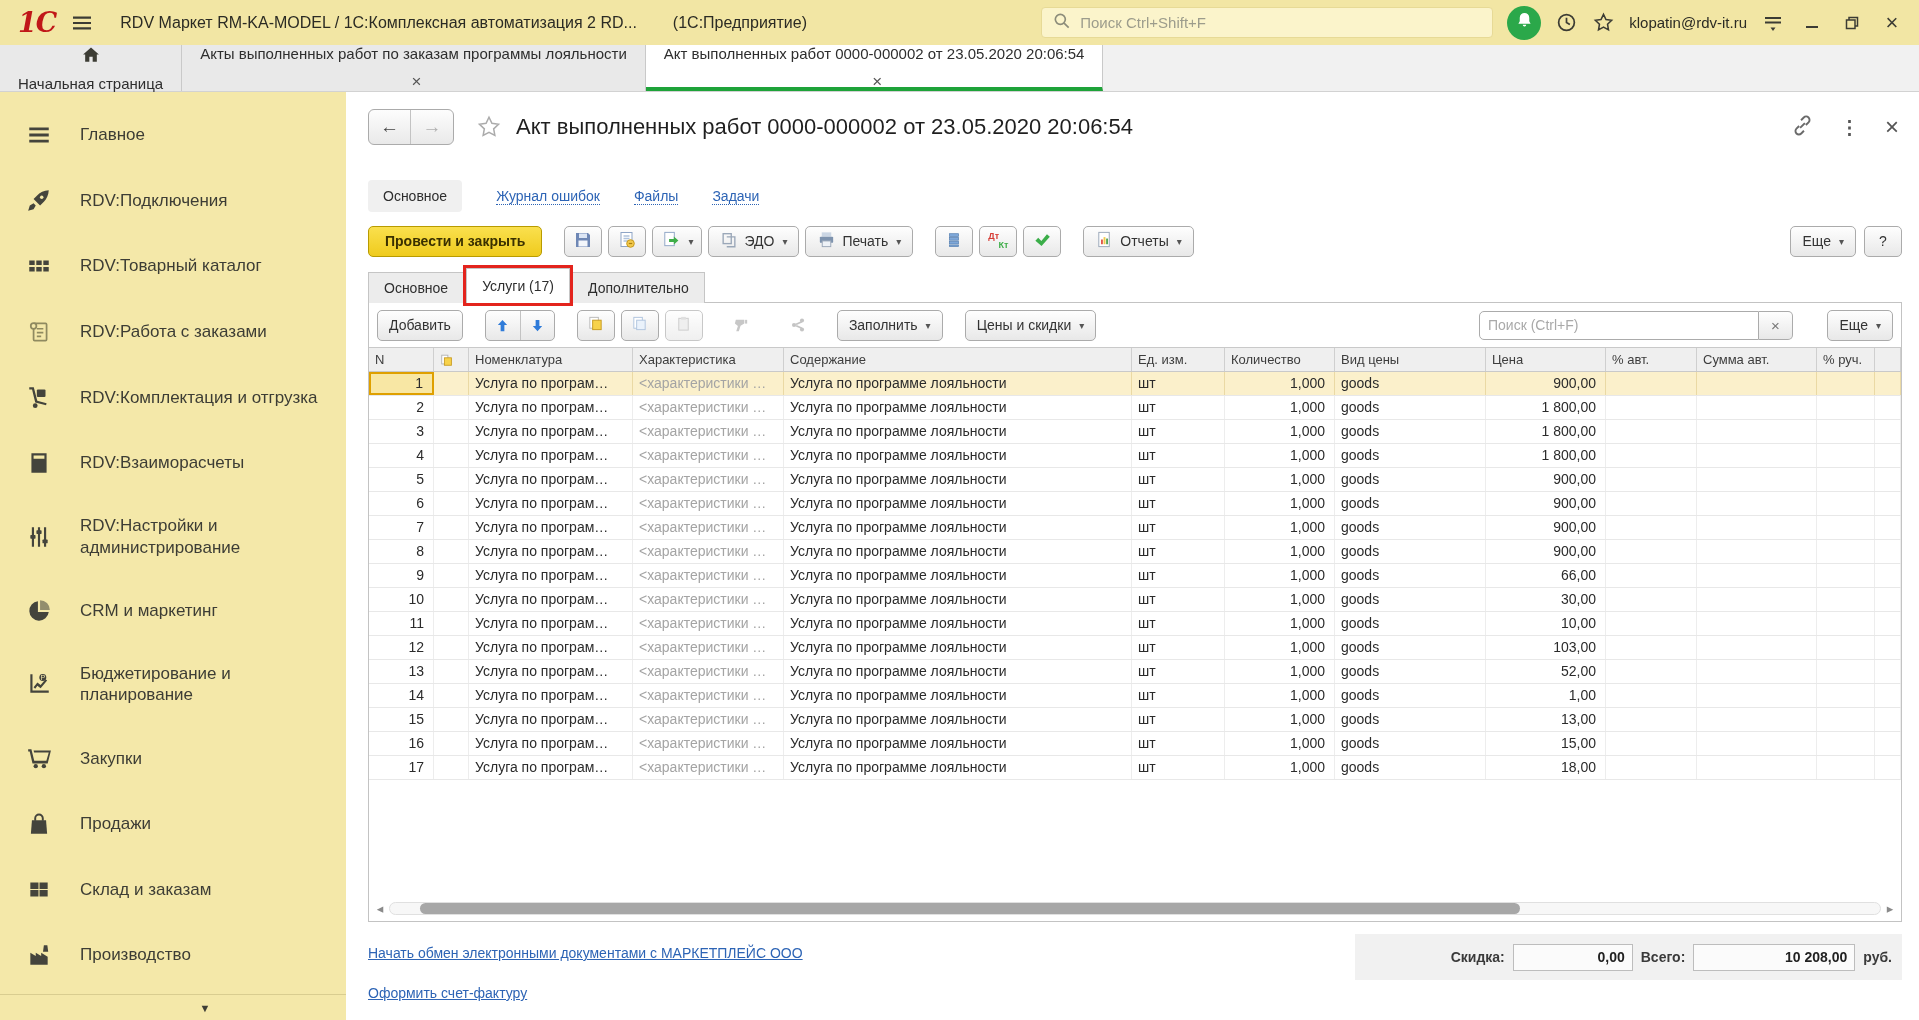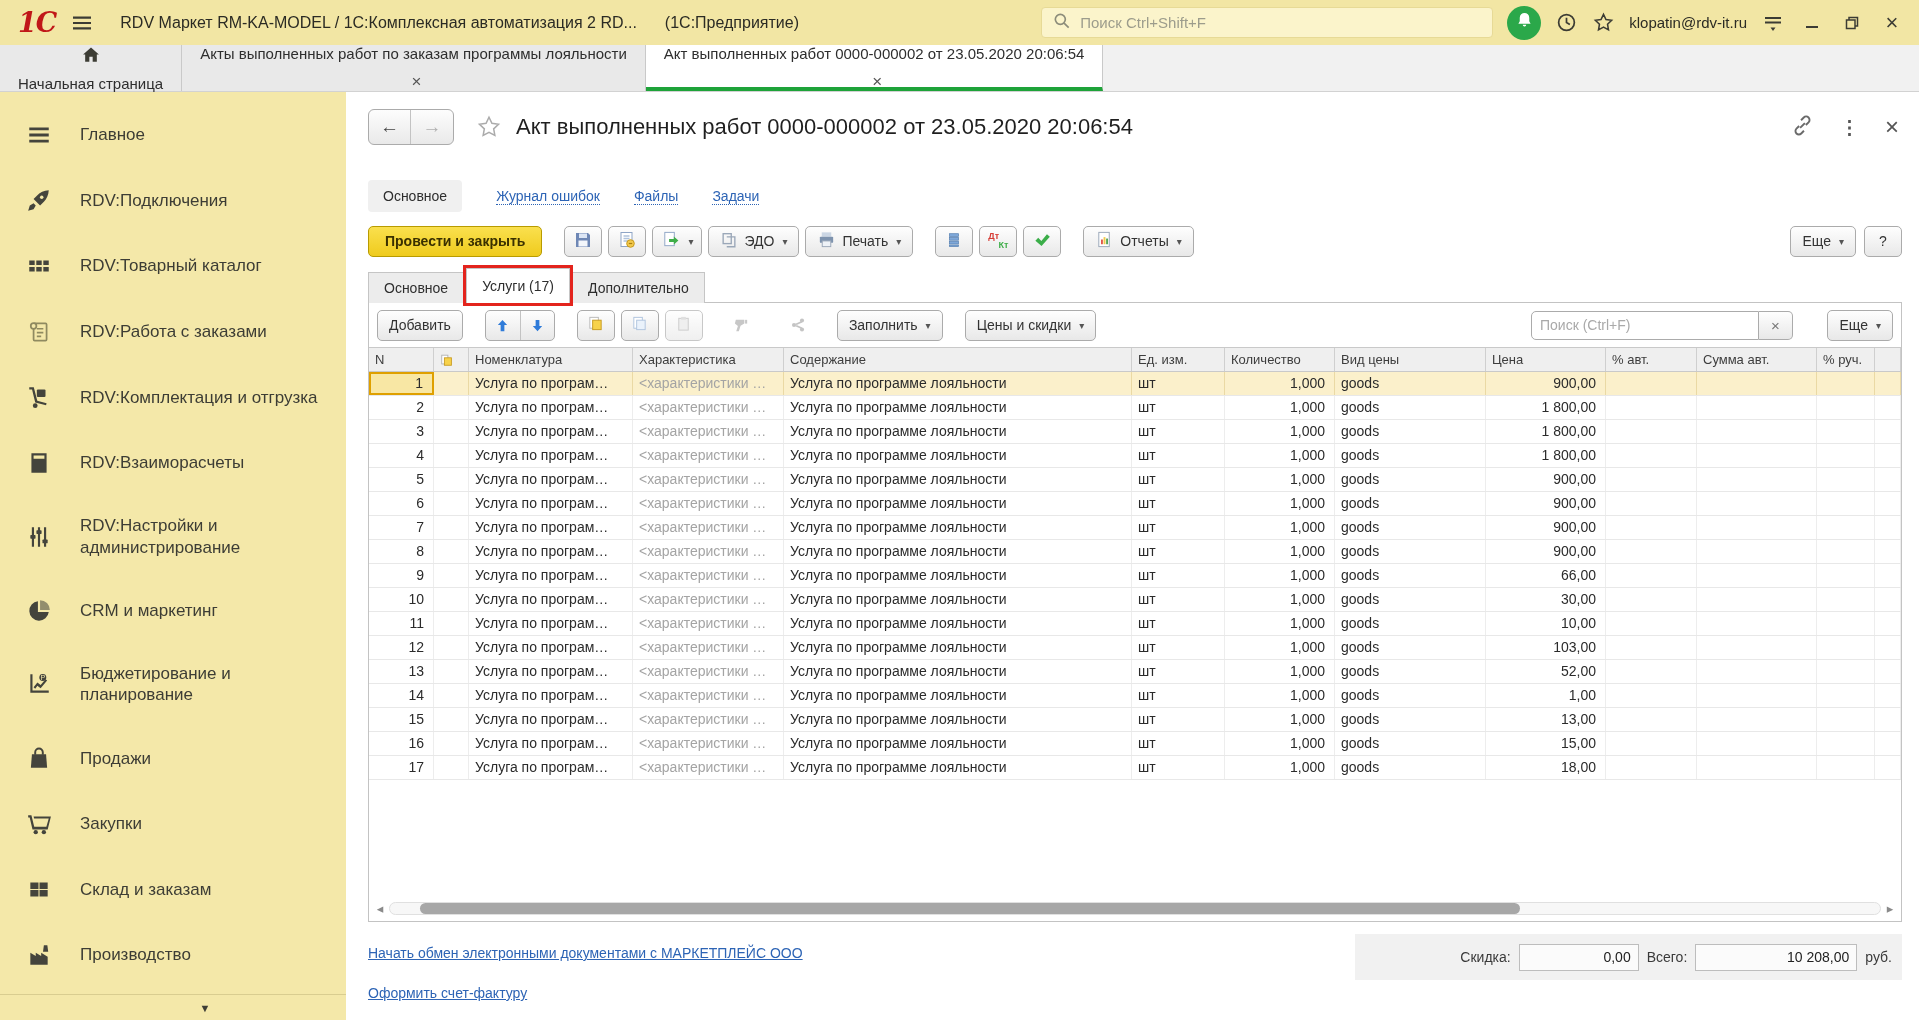--- a/index.html
+++ b/index.html
@@ -3,21 +3,21 @@
 <meta charset="utf-8">
 <style>
   * { margin:0; padding:0; box-sizing:border-box; }
   html,body { width:1919px; height:1020px; overflow:hidden; font-family:"Liberation Sans", sans-serif; background:#fff; }
 
   
   .titlebar { position:absolute; left:0; top:0; width:1919px; height:45px; background:#F2E6A4; display:flex; align-items:center; padding:0 14px 0 18px; gap:14px; }
   .logo { font-family:"DejaVu Serif", serif; font-style:italic; font-weight:bold; font-size:27px; color:#C01718; line-height:1; letter-spacing:-1px; }
   .tb-burger { cursor:pointer; display:flex; }
   .tb-title { flex:1; font-size:16px; color:#2B2B24; white-space:nowrap; overflow:hidden; padding-left:12px; }
-  .tb-title .app { margin-left:28px; }
+  .tb-title .app { margin-left:36px; }
   .tb-search { width:452px; height:31px; background:#FBF4CB; border:1px solid #E7DA96; border-radius:4px; display:flex; align-items:center; gap:8px; padding:0 10px; cursor:text; }
   .tb-search .ph { color:#9C9C8C; font-size:15px; }
   .tb-bell { width:34px; height:34px; border-radius:50%; background:#2BA84A; display:flex; align-items:center; justify-content:center; cursor:pointer; }
   .tb-ic { display:flex; align-items:center; cursor:pointer; }
   .tb-user { font-size:15px; color:#2B2B24; white-space:nowrap; }
   .tb-win { display:flex; align-items:center; justify-content:center; width:26px; height:26px; cursor:pointer; color:#3C3C34; }
   .tb-close { font-size:22px; line-height:1; }
 
   
   .tabbar { position:absolute; left:0; top:45px; width:1919px; height:47px; background:#F1F1F1; border-bottom:1px solid #D2D2D2; display:flex; }
@@ -71,21 +71,21 @@
   .dtab.rednote { outline:3px solid #E3241D; outline-offset:0px; }
 
   
   .panel { position:absolute; top:210px; left:22px; right:17px; height:620px; border:1px solid #C3C3C3; background:#fff; }
   .panel-toolbar { height:44px; display:flex; align-items:center; gap:6px; padding:0 8px; position:relative; }
   .grpbtn { display:flex; border:1px solid #ABABAB; border-radius:5px; overflow:hidden; background:linear-gradient(#FEFEFE,#E8E8E8); }
   .grpbtn span { width:34px; height:29px; display:flex; align-items:center; justify-content:center; cursor:pointer; }
   .grpbtn span + span { border-left:1px solid #C3C3C3; }
   .flatic { width:34px; height:29px; display:flex; align-items:center; justify-content:center; cursor:pointer; }
   .psearch { position:absolute; right:108px; display:flex; }
-  .psearch .pbox { width:228px; height:29px; border:1px solid #ABABAB; border-radius:5px 0 0 5px; background:#fff; display:flex; align-items:center; padding:0 8px; color:#A9A9A9; font-size:14px; cursor:text; }
+  .psearch .pbox { width:280px; height:29px; border:1px solid #ABABAB; border-radius:5px 0 0 5px; background:#fff; display:flex; align-items:center; padding:0 8px; color:#A9A9A9; font-size:14px; cursor:text; }
   .psearch .px { width:34px; height:29px; border:1px solid #ABABAB; border-left:none; border-radius:0 5px 5px 0; background:linear-gradient(#FEFEFE,#E8E8E8); display:flex; align-items:center; justify-content:center; color:#777; font-size:15px; cursor:pointer; }
   .panel-toolbar .pmore { position:absolute; right:8px; }
 
   
   .ghead, .grow { display:grid; grid-template-columns:65px 35px 164px 151px 348px 93px 110px 151px 120px 91px 120px 58px 1fr; }
   .ghead { border-top:1px solid #C9C9C9; border-bottom:1px solid #C9C9C9; background:#EFEFEF; }
   .ghead .gh { padding:4px 6px; font-size:13px; color:#3D3D3D; border-right:1px solid #CFCFCF; white-space:nowrap; overflow:hidden; display:flex; align-items:center; }
   .grow { border-bottom:1px solid #E8E8E8; height:24px; cursor:pointer; }
   .grow .gc { padding:3px 6px; font-size:14px; color:#2B2B2B; border-right:1px solid #EDEDED; white-space:nowrap; overflow:hidden; text-overflow:ellipsis; }
   .grow .col-n, .grow .col-qty, .grow .col-price { text-align:right; padding-right:9px; }
@@ -97,21 +97,21 @@
   
   .hscroll { position:absolute; left:4px; right:4px; bottom:5px; height:16px; display:flex; align-items:center; gap:2px; }
   .hs-arrow { width:14px; color:#8A8A8A; font-size:13px; text-align:center; cursor:pointer; line-height:1; }
   .hs-track { flex:1; height:13px; background:#F7F7F7; border:1px solid #E0E0E0; border-radius:7px; position:relative; }
   .hs-thumb { position:absolute; left:30px; width:1100px; top:0px; height:11px; background:#A7A7A7; border-radius:6px; cursor:grab; }
 
   
   .flink { position:absolute; left:22px; font-size:14px; color:#2D64B5; text-decoration:underline; cursor:pointer; white-space:nowrap; }
   .flink1 { top:853px; }
   .flink2 { top:893px; }
-  .totals { position:absolute; top:842px; right:17px; width:547px; height:46px; background:#F1F1F1; display:flex; align-items:center; justify-content:flex-end; gap:8px; padding:0 10px; }
+  .totals { position:absolute; top:842px; right:17px; width:547px; height:46px; background:#F1F1F1; display:flex; align-items:center; justify-content:flex-end; gap:8px; padding:0 10px;font-weight:bold; }
   .totals .tlabel { font-size:14px; color:#3A3A3A; }
   .totals .tfield { height:27px; background:#FBFBFB; border:1px solid #BDBDBD; font-size:14px; color:#222; display:flex; align-items:center; justify-content:flex-end; padding:0 7px; }
   .tfield.discount { width:120px; }
   .tfield.total { width:162px; }
 </style>
 </head>
 <body>
 
 <div class="titlebar">
   <span class="logo">1С</span>
@@ -279,39 +279,39 @@
               <circle cx="15.5" cy="6" r="3.2"></circle>
               <text x="15.5" y="8.2" font-size="6.5" fill="#F4E8A9" text-anchor="middle">Р</text>
             </g>
           </svg>
         </span>
         <span class="sb-label">Бюджетирование и планирование</span>
       </div>
       <div class="sb-item">
         <span class="sb-ic">
           <svg viewBox="0 0 24 24" width="26" height="26">
-            <g>
-              <path d="M8.5 9V6.8a3.5 3.5 0 0 1 7 0V9" fill="none" stroke="#44443C" stroke-width="1.8"></path>
-              <path fill="#44443C" d="M5.5 8.5h13L19.5 21h-15z"></path>
-            </g>
-          </svg>
-        </span>
-        <span class="sb-label">Продажи</span>
-      </div>
-      <div class="sb-item">
-        <span class="sb-ic">
-          <svg viewBox="0 0 24 24" width="26" height="26">
             <g fill="#44443C">
               <path d="M2 4h3l2.6 10.5h11.2l2.2-7.5H7.5L7 5h16l-3 12H6L3.4 6H2z"></path>
               <circle cx="9" cy="19.5" r="2"></circle>
               <circle cx="16.5" cy="19.5" r="2"></circle>
             </g>
           </svg>
         </span>
         <span class="sb-label">Закупки</span>
+      </div>
+      <div class="sb-item">
+        <span class="sb-ic">
+          <svg viewBox="0 0 24 24" width="26" height="26">
+            <g>
+              <path d="M8.5 9V6.8a3.5 3.5 0 0 1 7 0V9" fill="none" stroke="#44443C" stroke-width="1.8"></path>
+              <path fill="#44443C" d="M5.5 8.5h13L19.5 21h-15z"></path>
+            </g>
+          </svg>
+        </span>
+        <span class="sb-label">Продажи</span>
       </div>
       <div class="sb-item">
         <span class="sb-ic">
           <svg viewBox="0 0 24 24" width="26" height="26">
             <path fill="#44443C" d="M4 5h7.5v6H4zM12.5 5H20v6h-7.5zM4 12h7.5v6H4zM12.5 12H20v6h-7.5z"></path>
           </svg>
         </span>
         <span class="sb-label">Склад и заказам</span>
       </div>
       <div class="sb-item">

